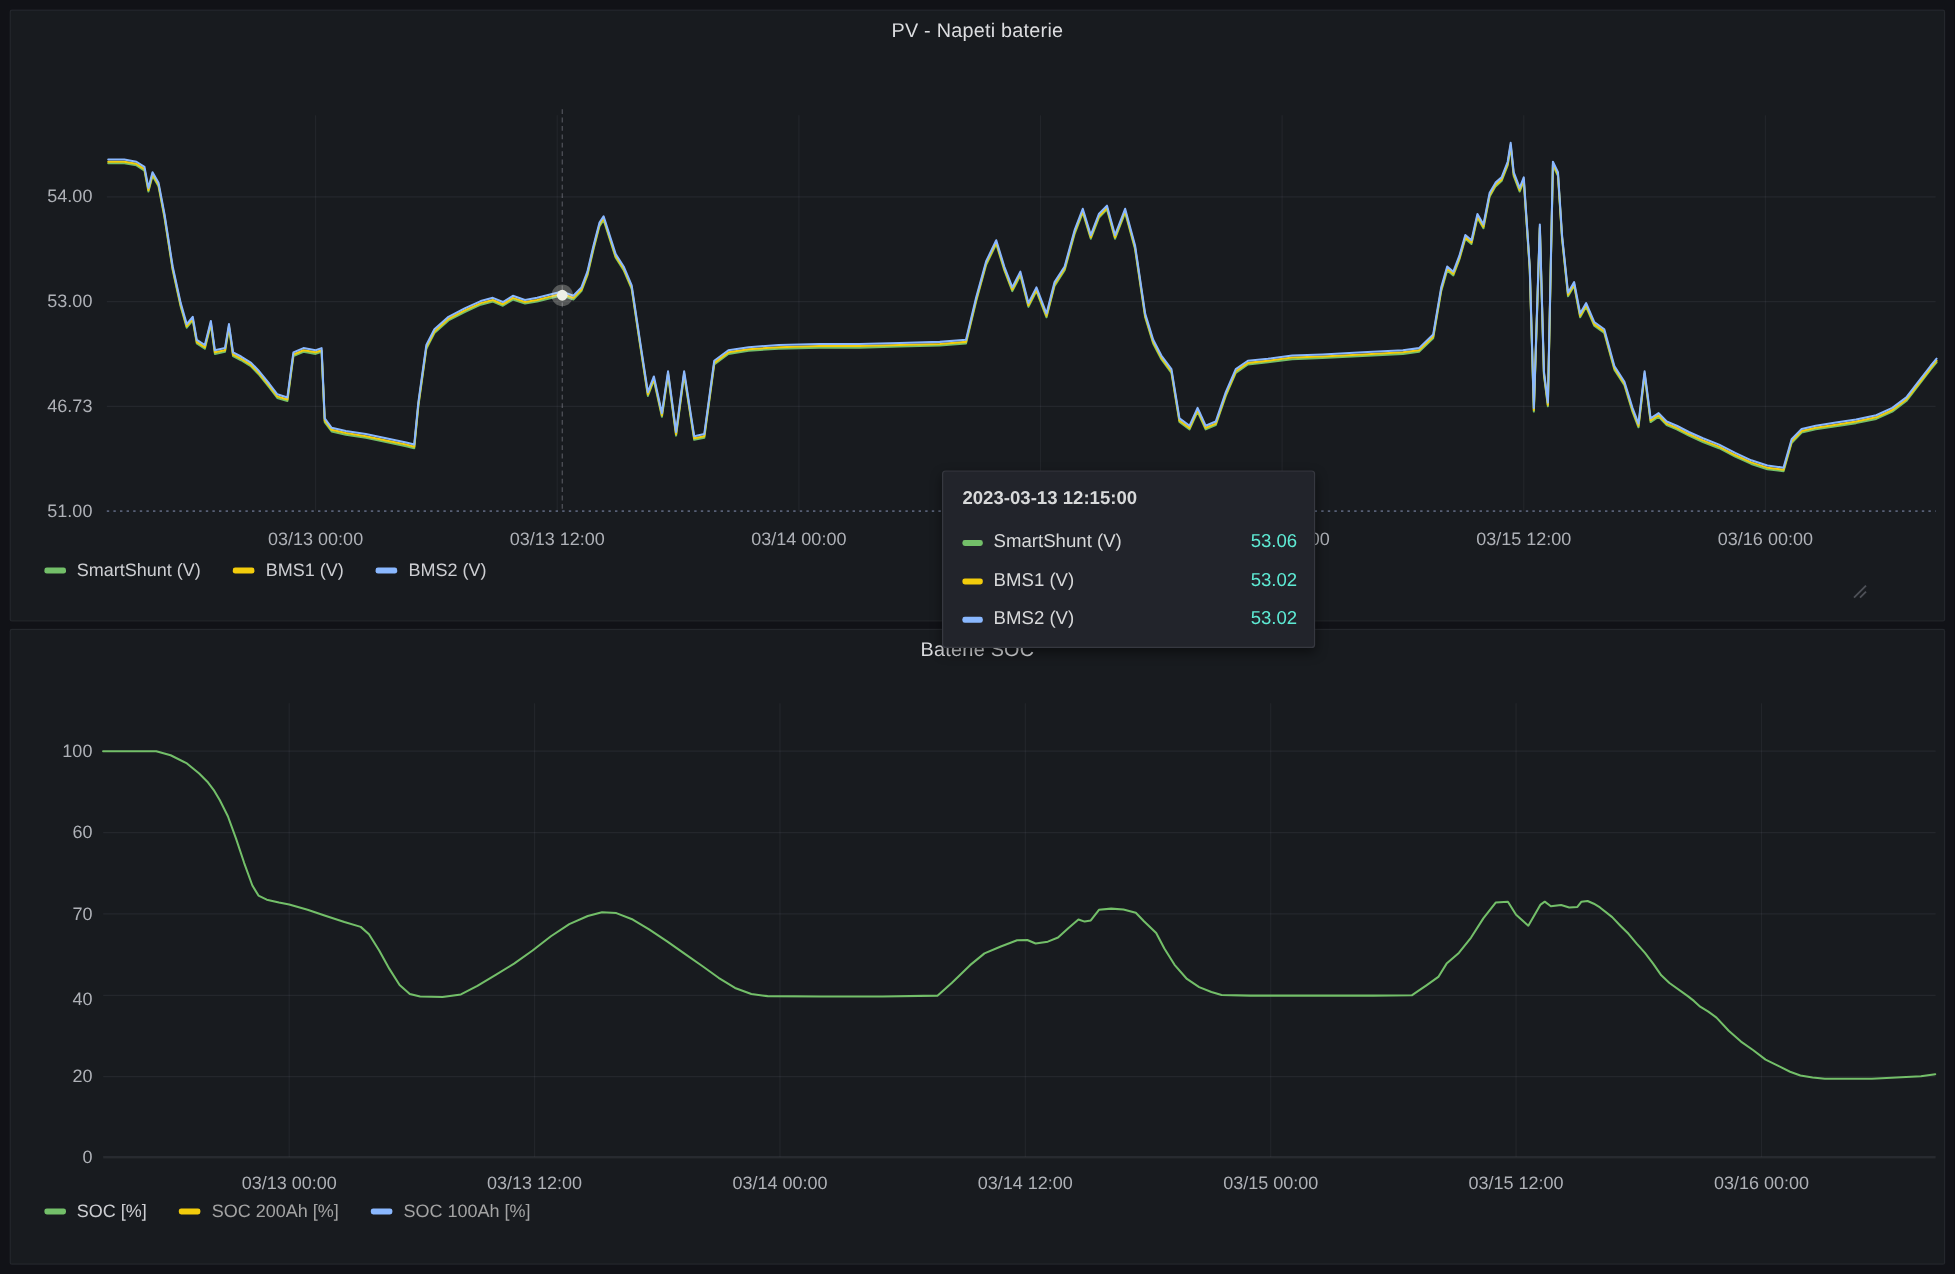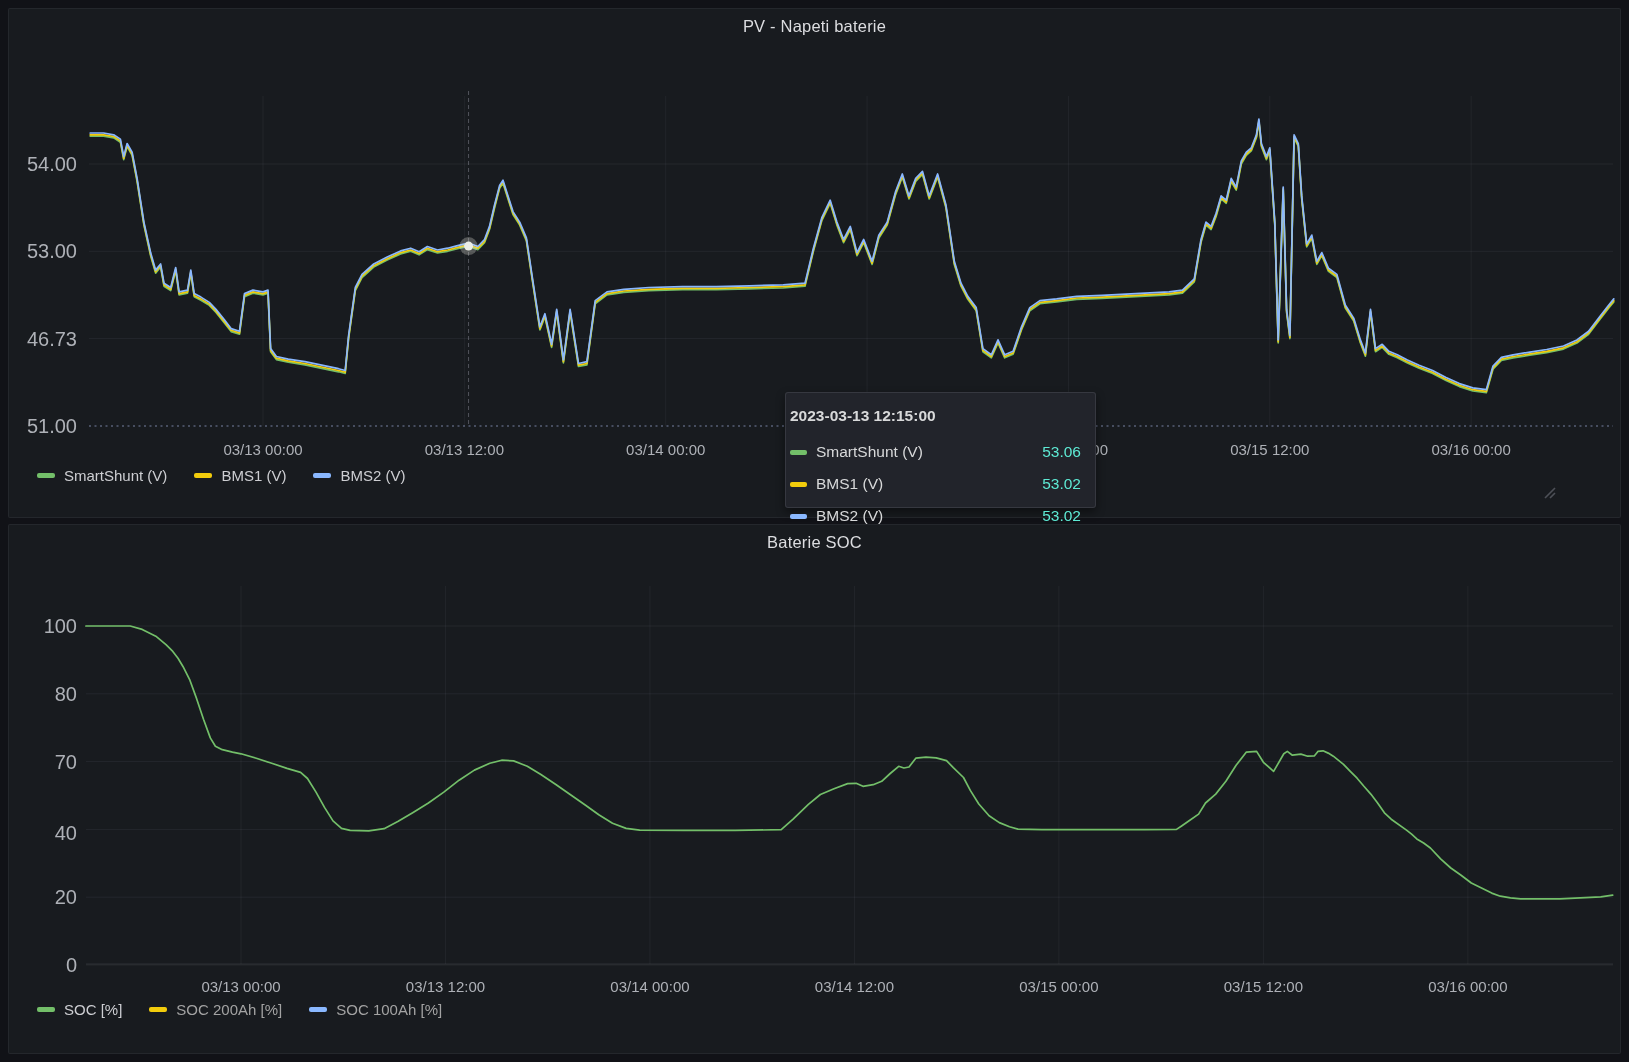--- a/index.html
+++ b/index.html
@@ -5,33 +5,33 @@
   html,body{margin:0;padding:0;background:#0b0c0e;}
   .stage{position:relative;width:1629px;height:1062px;background:#111217;
          font-family:"Liberation Sans",sans-serif;overflow:hidden;}
   .panel{position:absolute;background:#181b1f;border:1px solid rgba(204,204,220,.07);
          border-radius:2px;box-sizing:border-box;}
   #panel1{left:8px;top:8px;width:1613px;height:510px;}
   #panel2{left:8px;top:524px;width:1613px;height:530px;}
   .panel-title{position:absolute;top:8px;left:0;right:0;text-align:center;
          font-size:16.5px;font-weight:500;color:#dcdde0;letter-spacing:.2px;}
   .chart-svg{position:absolute;left:0;top:0;}
-  .ylabel{position:absolute;font-size:20px;color:#aeb1b7;transform:translateY(-50%);
+  .ylabel{position:absolute;font-size:15px;color:#aeb1b7;transform:translateY(-50%);
          text-align:right;width:66px;}
   .xlabel{position:absolute;font-size:15px;color:#aeb1b7;transform:translateX(-50%);
          white-space:nowrap;}
   .legend{position:absolute;left:28px;display:flex;align-items:center;gap:27px;}
   .legend-item{display:flex;align-items:center;cursor:pointer;}
   .swatch{width:18px;height:4.5px;border-radius:2px;margin-right:9px;flex:0 0 auto;}
   .legend-label{font-size:15px;color:#cdced2;}
   .legend-item.dim .legend-label{color:#a3a3a3;}
-  .tooltip{position:absolute;left:785px;top:392px;width:311px;height:116px;
+  .tooltip{position:absolute;left:785px;top:392px;width:311px;height:148px;
          background:#22242b;border:1px solid rgba(204,204,220,.12);border-radius:3px;
          box-shadow:0 4px 10px rgba(0,0,0,.45);box-sizing:border-box;
-         padding:12px 14px 10px 4px;z-index:30;}
+         padding:12px 14px 10px 16px;z-index:30;}
   .tooltip-time{font-size:15.5px;font-weight:700;color:#d8d9da;margin-bottom:9px;line-height:22px;}
   .tooltip-row{display:flex;align-items:center;height:32px;}
   .tooltip-row .swatch{width:17px;height:5px;}
   .tooltip-label{font-size:15.5px;color:#d8d9da;flex:1;}
   .tooltip-value{font-size:15.5px;color:#5eead4;text-align:right;}
   .grip{position:absolute;left:1543px;top:486px;width:13px;height:13px;z-index:5;cursor:nwse-resize;}
 </style>
 </head>
 <body>
 
@@ -103,21 +103,21 @@
         <line x1="77" x2="1604" y1="168.8" y2="168.8" stroke="rgba(204,204,220,0.07)" stroke-width="1"></line>
         <line x1="77" x2="1604" y1="236.6" y2="236.6" stroke="rgba(204,204,220,0.07)" stroke-width="1"></line>
         <line x1="77" x2="1604" y1="304.4" y2="304.4" stroke="rgba(204,204,220,0.07)" stroke-width="1"></line>
         <line x1="77" x2="1604" y1="372.2" y2="372.2" stroke="rgba(204,204,220,0.07)" stroke-width="1"></line>
         <line x1="77" x2="1604" y1="440" y2="440" stroke="rgba(204,204,220,0.07)" stroke-width="1"></line>
         <line x1="77" x2="1604" y1="439" y2="439" stroke="rgba(204,204,220,0.12)" stroke-width="1"></line>
         <polyline points="76.9,101.0 121.2,101.0 133.2,104.4 146.8,111.2 157.0,119.6 163.8,126.4 169.0,133.2 174.1,141.7 180.9,155.2 187.7,173.9 194.5,194.2 201.3,212.9 206.4,221.3 213.3,224.7 223.5,227.1 232.0,228.8 247.3,233.2 262.7,238.3 278.0,243.4 291.6,247.4 298.5,253.5 307.0,267.1 315.5,282.4 324.0,295.9 332.5,303.4 341.1,305.4 359.8,305.8 375.1,303.7 388.8,296.6 404.1,287.4 419.4,278.0 434.8,267.1 450.1,255.2 465.4,245.1 480.8,238.3 492.7,235.2 504.6,235.9 518.3,241.3 531.9,249.5 547.2,259.7 562.6,270.5 576.2,280.0 589.8,289.8 603.5,298.3 617.1,303.4 630.7,305.1 675.0,305.4 726.2,305.4 772.2,304.7 784.1,294.2 799.4,279.3 811.4,269.5 825.0,263.7 838.6,258.6 847.1,258.3 854.0,261.3 864.2,259.7 872.7,256.3 881.2,248.5 889.7,241.3 894.9,243.0 900.0,242.0 906.8,233.2 917.0,232.2 927.2,232.9 937.5,235.6 944.3,242.7 954.5,252.5 961.3,265.4 969.8,279.0 980.1,290.8 990.3,297.6 1000.5,301.7 1009.0,304.1 1032.9,304.7 1084.0,304.7 1135.1,304.7 1167.5,304.4 1172.6,301.0 1179.4,296.3 1189.6,289.1 1196.5,278.0 1206.7,269.1 1216.9,256.3 1227.1,240.3 1237.4,227.1 1247.6,226.4 1254.4,237.3 1264.6,246.4 1274.8,228.8 1278.3,226.4 1283.4,230.2 1291.9,229.1 1298.7,231.2 1305.5,230.8 1308.9,226.4 1314.0,225.8 1319.2,228.1 1324.3,231.2 1334.5,239.3 1341.3,246.4 1348.1,253.2 1354.9,261.3 1361.8,269.1 1368.6,278.0 1375.4,287.8 1382.2,294.2 1397.5,305.1 1402.6,309.1 1407.8,313.9 1414.6,318.0 1421.4,323.0 1431.6,333.9 1441.8,343.0 1452.1,350.2 1462.3,358.0 1472.5,363.0 1482.7,368.1 1491.3,371.2 1501.5,372.9 1511.7,373.9 1550.9,373.9 1591.8,371.9 1603.7,370.2" fill="none" stroke="#73BF69" stroke-width="1.7" stroke-linejoin="round" stroke-linecap="round"></polyline>
       </svg>
     <div id="p2-ylabels">
         <div class="ylabel" style="left: 2px; top: 101px;">100</div>
-        <div class="ylabel" style="left: 2px; top: 168.8px;">80</div>
+        <div class="ylabel" style="left: 2px; top: 168.8px;">60</div>
         <div class="ylabel" style="left: 2px; top: 236.6px;">70</div>
         <div class="ylabel" style="left: 2px; top: 308px;">40</div>
         <div class="ylabel" style="left: 2px; top: 372.2px;">20</div>
         <div class="ylabel" style="left: 2px; top: 440px;">0</div>
       </div>
     <div id="p2-xlabels">
         <div class="xlabel" style="left: 232px; top: 453px;">03/13 00:00</div>
         <div class="xlabel" style="left: 436.48px; top: 453px;">03/13 12:00</div>
         <div class="xlabel" style="left: 640.96px; top: 453px;">03/14 00:00</div>
         <div class="xlabel" style="left: 845.44px; top: 453px;">03/14 12:00</div>

